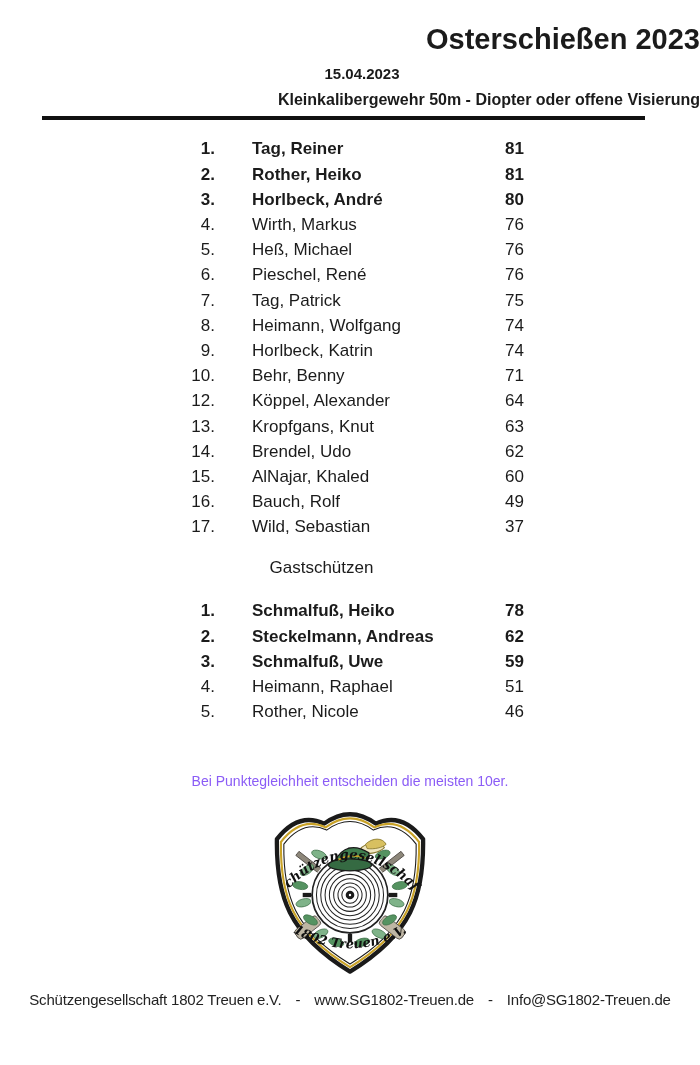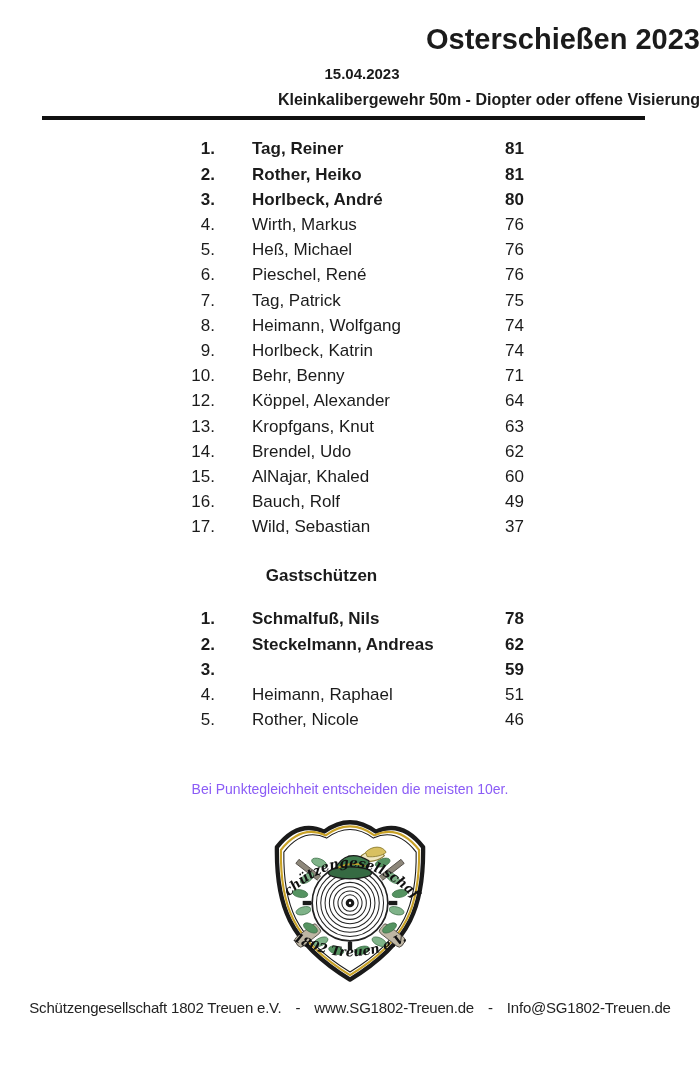--- a/index.html
+++ b/index.html
@@ -21,22 +21,22 @@
   .row{
     display:flex;align-items:center;height:25.2px;
     padding-left:165px;padding-right:176px;font-size:17px;
   }
   .row.bold{font-weight:700;}
   .rank{width:50px;text-align:right;flex:0 0 auto;}
   .name{margin-left:37px;flex:1 1 auto;white-space:nowrap;}
   .score{margin-left:auto;text-align:right;flex:0 0 auto;}
 
   .guests-heading{
-    margin-top:26px;padding-left:119px;padding-right:176px;
-    text-align:center;font-size:17px;font-weight:700;
+    margin-top:18px;padding-left:119px;padding-right:176px;
+    text-align:center;font-size:17px;font-weight:400;
   }
   .guests-list{margin-top:21px;}
 
   .note{margin-top:48px;text-align:center;font-size:14px;color:#8b5cf6;}
 
   .logo-wrap{margin-top:14px;text-align:center;height:172px;}
   .logo-wrap svg{width:172px;height:172px;}
 
   .footer{
     margin-top:16px;text-align:center;font-size:15px;color:#232323;
@@ -135,30 +135,31 @@
         <span class="name">Wild, Sebastian</span>
         <span class="score">37</span>
       </div>
     </div>
 
   <div class="guests-heading">Gastschützen</div>
 
   <div class="list guests-list">
       <div class="row bold">
         <span class="rank">1.</span>
-        <span class="name">Schmalfuß, Nils</span>
+        <span class="name">Schmalfuß, Heiko</span>
         <span class="score">78</span>
       </div>
       <div class="row bold">
         <span class="rank">2.</span>
         <span class="name">Steckelmann, Andreas</span>
         <span class="score">62</span>
       </div>
       <div class="row bold">
         <span class="rank">3.</span>
+        <span class="name">Schmalfuß, Uwe</span>
         <span class="score">59</span>
       </div>
       <div class="row">
         <span class="rank">4.</span>
         <span class="name">Heimann, Raphael</span>
         <span class="score">51</span>
       </div>
       <div class="row">
         <span class="rank">5.</span>
         <span class="name">Rother, Nicole</span>

